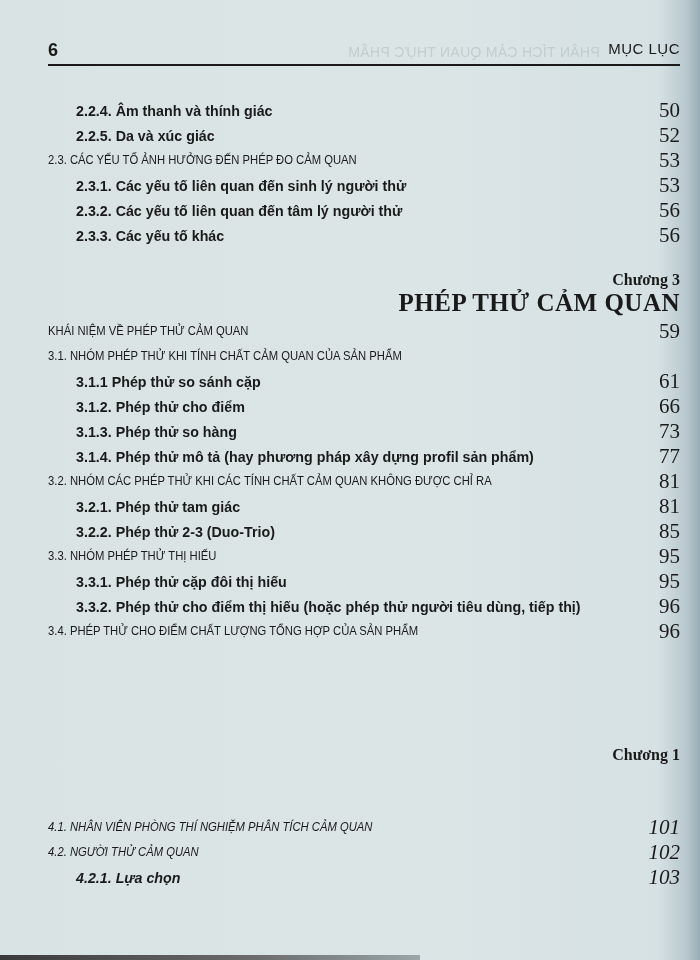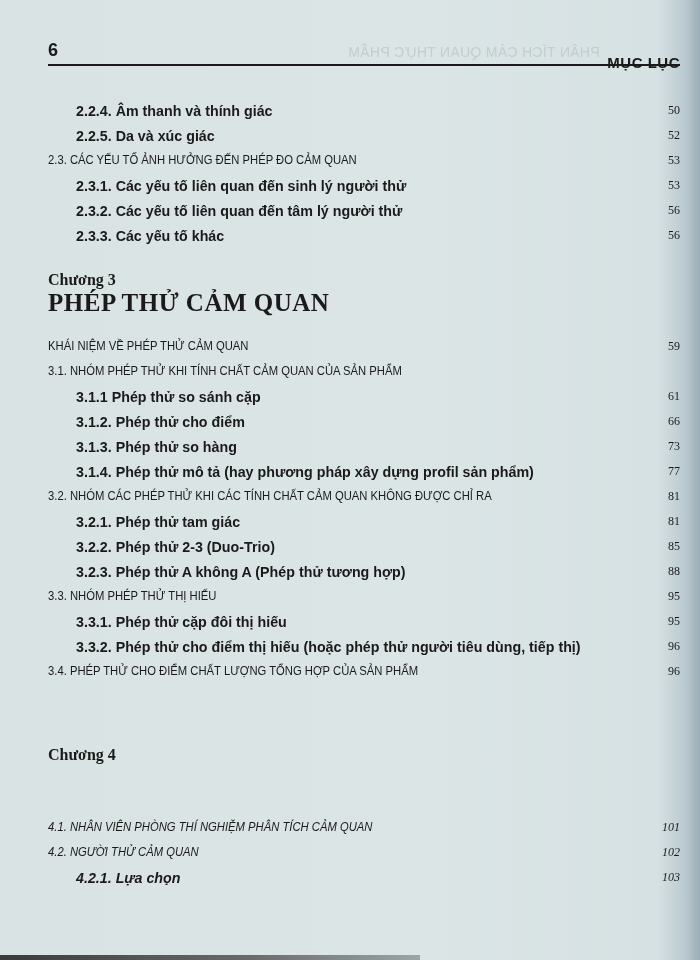--- a/index.html
+++ b/index.html
@@ -11,40 +11,40 @@
   }
   .page-header {
     position:absolute; left:48px; top:34px; width:632px; height:30px;
     border-bottom:2px solid #1a1a1a;
   }
   .page-num {
     position:absolute; left:0; top:6px; font-size:18px; font-weight:bold;
     font-family: "Liberation Sans", sans-serif;
   }
   .running-title {
-    position:absolute; right:0; top:20px; font-size:15px; font-weight:bold; letter-spacing:0.5px;
+    position:absolute; right:0; top:6px; font-size:15px; font-weight:normal; letter-spacing:0.5px;
   }
   .ghost {
     position:absolute; left:300px; top:10px; font-size:14px; color:#c2cdce;
     transform:scaleX(-1); white-space:nowrap; letter-spacing:0.3px;
   }
   .toc { position:absolute; left:48px; width:632px; }
   .row {
     position:relative; height:25px; line-height:25px; font-size:15.5px; font-weight:bold;
     font-family: "Liberation Sans Narrow", "Liberation Sans", sans-serif;
   }
   .row .lbl { position:absolute; left:0; white-space:nowrap; transform-origin:left center; }
   .row .pg {
-    position:absolute; right:0; font-family:"Liberation Serif", serif; font-weight:normal; font-size:12px;
+    position:absolute; right:0; font-family:"Liberation Serif", serif; font-weight:normal; font-size:21px;
   }
   .row.l2 .lbl { left:28px; font-size:15.5px; transform:scaleX(0.92); }
   .row.l1 .lbl { left:0; font-size:12.5px; font-weight:normal; transform:scaleX(0.9); }
   .row.l1b .lbl { left:28px; font-size:12.5px; font-weight:normal; transform:scaleX(0.9); }
   .chapter {
-    position:absolute; left:48px; width:632px; text-align:left;
+    position:absolute; left:48px; width:632px; text-align:right;
     font-family:"Liberation Serif", serif; font-weight:bold;
   }
   .chapter .num { font-size:16px; line-height:20px; }
   .chapter .title { font-size:25px; line-height:26px; letter-spacing:0.5px; }
   .bottom-bar {
     position:absolute; left:0; top:955px; width:420px; height:5px;
     background:linear-gradient(90deg,#3a3a3a,#6b6b6b 60%,#9aa6a8);
   }
 </style>
 </head>
@@ -81,21 +81,21 @@
       <span class="lbl">2.3.3. Các yếu tố khác</span>
       <span class="pg">56</span>
     </div>
 </div>
 
 <div class="chapter" style="top:270px;">
   <div class="num">Chương 3</div>
   <div class="title">PHÉP THỬ CẢM QUAN</div>
 </div>
 
-<div class="toc" style="top:334px;text-decoration:underline;">
+<div class="toc" style="top:319px;text-decoration:underline;">
   <div class="row l1">
       <span class="lbl">KHÁI NIỆM VỀ PHÉP THỬ CẢM QUAN</span>
       <span class="pg">59</span>
     </div>
   <div class="row l1">
       <span class="lbl">3.1. NHÓM PHÉP THỬ KHI TÍNH CHẤT CẢM QUAN CỦA SẢN PHẨM</span>
       <span class="pg"></span>
     </div>
   <div class="row l2">
       <span class="lbl">3.1.1 Phép thử so sánh cặp</span>
@@ -118,44 +118,40 @@
       <span class="pg">81</span>
     </div>
   <div class="row l2">
       <span class="lbl">3.2.1. Phép thử tam giác</span>
       <span class="pg">81</span>
     </div>
   <div class="row l2">
       <span class="lbl">3.2.2. Phép thử 2-3 (Duo-Trio)</span>
       <span class="pg">85</span>
     </div>
-  <div class="row l2">
-      <span class="lbl">3.2.3. Phép thử A không A (Phép thử tương hợp)</span>
-      <span class="pg">88</span>
-    </div>
   <div class="row l1">
       <span class="lbl">3.3. NHÓM PHÉP THỬ THỊ HIẾU</span>
       <span class="pg">95</span>
     </div>
   <div class="row l2">
       <span class="lbl">3.3.1. Phép thử cặp đôi thị hiếu</span>
       <span class="pg">95</span>
     </div>
   <div class="row l2">
       <span class="lbl">3.3.2. Phép thử cho điểm thị hiếu (hoặc phép thử người tiêu dùng, tiếp thị)</span>
       <span class="pg">96</span>
     </div>
   <div class="row l1">
       <span class="lbl">3.4. PHÉP THỬ CHO ĐIỂM CHẤT LƯỢNG TỔNG HỢP CỦA SẢN PHẨM</span>
       <span class="pg">96</span>
     </div>
 </div>
 
 <div class="chapter" style="top:745px;">
-  <div class="num">Chương 4</div>
+  <div class="num">Chương 1</div>
 </div>
 
 <div class="toc" style="top:815px;font-style:italic;">
   <div class="row l1">
       <span class="lbl">4.1. NHÂN VIÊN PHÒNG THÍ NGHIỆM PHÂN TÍCH CẢM QUAN</span>
       <span class="pg">101</span>
     </div>
   <div class="row l1">
       <span class="lbl">4.2. NGƯỜI THỬ CẢM QUAN</span>
       <span class="pg">102</span>

